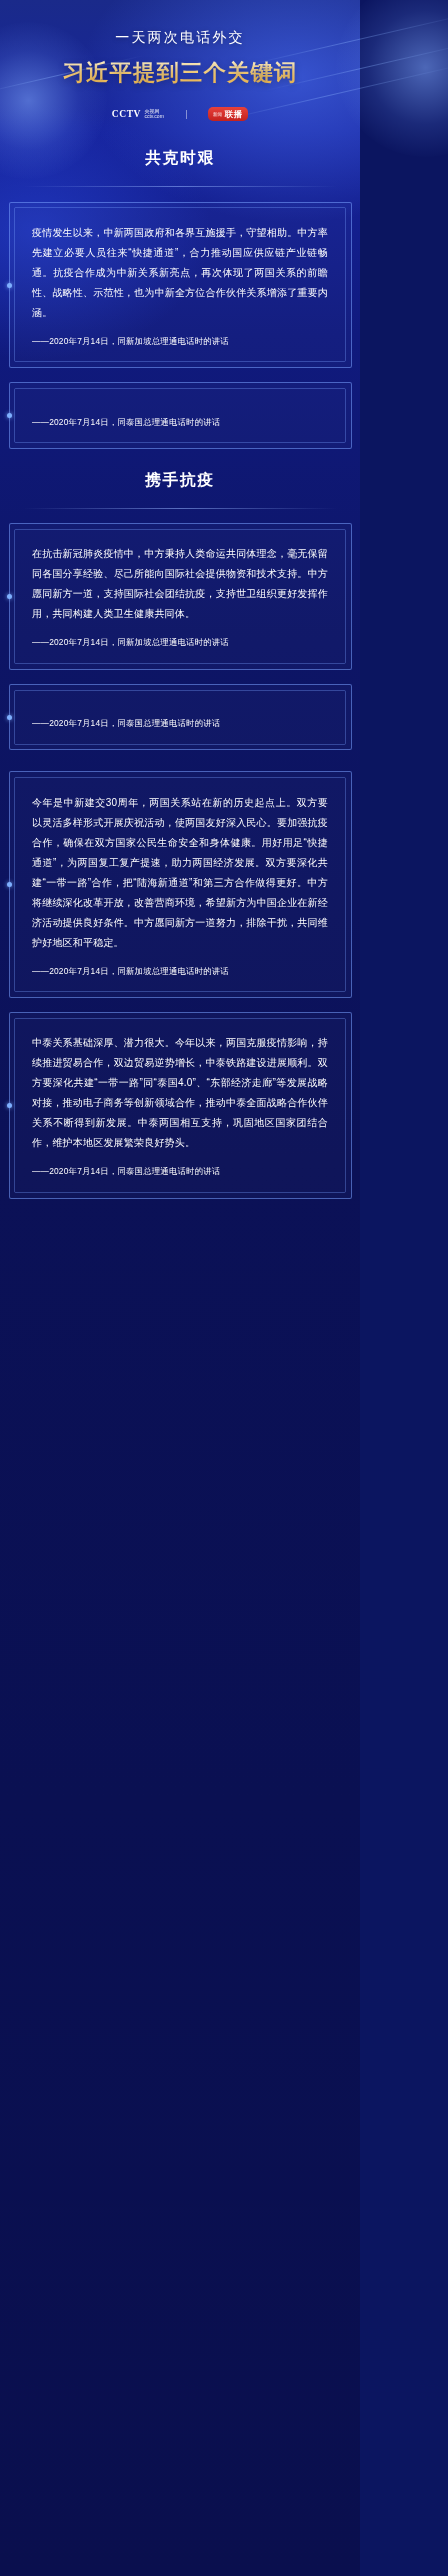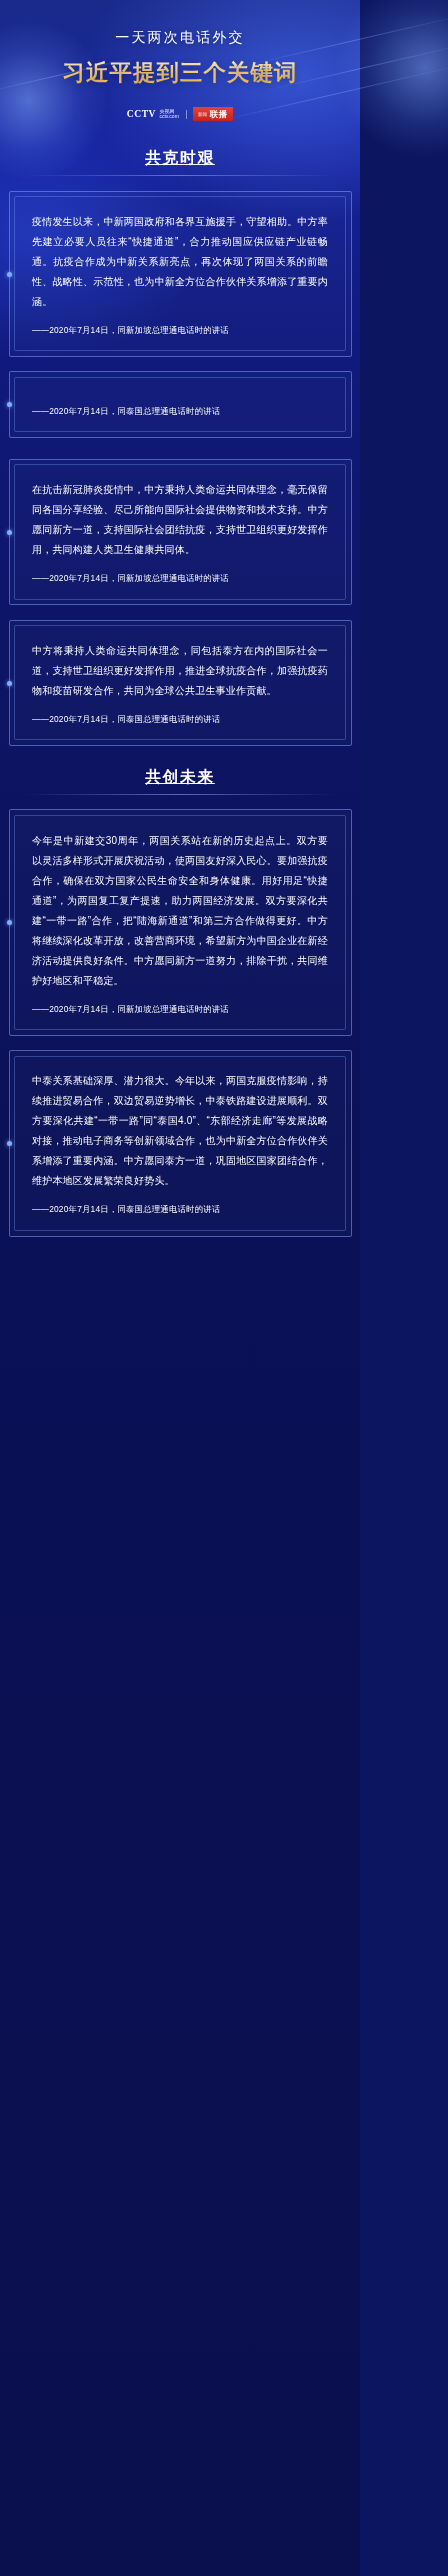--- a/index.html
+++ b/index.html
@@ -65,21 +65,21 @@
     -webkit-background-clip: text;
     background-clip: text;
     -webkit-text-fill-color: transparent;
     text-shadow: 0 1.7px 7.8px rgba(0,0,0,0.25);
   }
   .logo-row {
     margin-top: 19px;
     display: flex;
     align-items: center;
     justify-content: center;
-    gap: 7px;
+    gap: 22px;
     padding-bottom: 5.6px;
   }
   .cctv-logo {
     display: inline-flex;
     align-items: center;
     gap: 3.4px;
     color: #fff;
   }
   .cctv-mark {
     font-size: 9.5px;
@@ -100,21 +100,21 @@
   }
   .lianbo {
     display: inline-flex;
     align-items: center;
     gap: 2.8px;
     background: linear-gradient(180deg, #e7413b 0%, #c4211d 100%);
     color: #fff;
     font-size: 8.4px;
     font-weight: bold;
     padding: 1.7px 5.6px 1.7px 4.5px;
-    border-radius: 0;
+    border-radius: 5px;
     letter-spacing: 0.6px;
   }
   .lianbo .mini {
     font-size: 4.5px;
     font-weight: normal;
     opacity: 0.95;
     letter-spacing: 0;
   }
 
   
@@ -124,22 +124,21 @@
     margin-top: 21px;
   }
   .section-title {
     text-align: center;
     font-size: 15.7px;
     font-weight: bold;
     letter-spacing: 1.7px;
     color: #ffffff;
     margin: 0 0 5.6px 0;
     position: relative;
-    padding-bottom: 7px;
-    text-decoration: underline;
+    padding-bottom: 18px;
   }
   .section-title::after {
     content: "";
     position: absolute;
     left: 50%;
     bottom: 0;
     transform: translateX(-50%);
     width: 314px;
     height: 0.6px;
     background: linear-gradient(90deg, rgba(120,150,255,0) 0%, rgba(150,180,255,0.55) 50%, rgba(120,150,255,0) 100%);
@@ -238,49 +237,48 @@
     </div>
 
     <div class="card">
       <div class="card-inner">
         <p class="card-source">——2020年7月14日，同泰国总理通电话时的讲话</p>
       </div>
     </div>
   </div>
 
   <div class="section">
+    <h2 class="section-title">携手抗疫</h2>
 
     <div class="card">
       <div class="card-inner">
         <p class="card-text">在抗击新冠肺炎疫情中，中方秉持人类命运共同体理念，毫无保留同各国分享经验、尽己所能向国际社会提供物资和技术支持。中方愿同新方一道，支持国际社会团结抗疫，支持世卫组织更好发挥作用，共同构建人类卫生健康共同体。</p>
         <p class="card-source">——2020年7月14日，同新加坡总理通电话时的讲话</p>
       </div>
     </div>
 
     <div class="card">
       <div class="card-inner">
-        <p class="card-text">中方将秉持人类命运共同体理念，同包括泰方在内的国际社会一道，支持世卫组织更好发挥作用，推进全球抗疫合作，加强抗疫药物和疫苗研发合作，共同为全球公共卫生事业作贡献。</p>
         <p class="card-source">——2020年7月14日，同泰国总理通电话时的讲话</p>
       </div>
     </div>
   </div>
 
   <div class="section">
-    <h2 class="section-title">共创未来</h2>
 
     <div class="card">
       <div class="card-inner">
         <p class="card-text">今年是中新建交30周年，两国关系站在新的历史起点上。双方要以灵活多样形式开展庆祝活动，使两国友好深入民心。要加强抗疫合作，确保在双方国家公民生命安全和身体健康。用好用足“快捷通道”，为两国复工复产提速，助力两国经济发展。双方要深化共建“一带一路”合作，把“陆海新通道”和第三方合作做得更好。中方将继续深化改革开放，改善营商环境，希望新方为中国企业在新经济活动提供良好条件。中方愿同新方一道努力，排除干扰，共同维护好地区和平稳定。</p>
         <p class="card-source">——2020年7月14日，同新加坡总理通电话时的讲话</p>
       </div>
     </div>
 
     <div class="card">
       <div class="card-inner">
-        <p class="card-text">中泰关系基础深厚、潜力很大。今年以来，两国克服疫情影响，持续推进贸易合作，双边贸易逆势增长，中泰铁路建设进展顺利。双方要深化共建“一带一路”同“泰国4.0”、“东部经济走廊”等发展战略对接，推动电子商务等创新领域合作，也为中新全方位合作伙伴关系增添了重要内涵。中方愿同泰方一道，巩固地区国家团结合作，维护本地区发展繁荣良好势头。</p>
+        <p class="card-text">中泰关系基础深厚、潜力很大。今年以来，两国克服疫情影响，持续推进贸易合作，双边贸易逆势增长，中泰铁路建设进展顺利。双方要深化共建“一带一路”同“泰国4.0”、“东部经济走廊”等发展战略对接，推动电子商务等创新领域合作，推动中泰全面战略合作伙伴关系不断得到新发展。中泰两国相互支持，巩固地区国家团结合作，维护本地区发展繁荣良好势头。</p>
         <p class="card-source">——2020年7月14日，同泰国总理通电话时的讲话</p>
       </div>
     </div>
   </div>
 
   <div class="spacer-bottom"></div>
 </div>
 
 
 </body></html>

